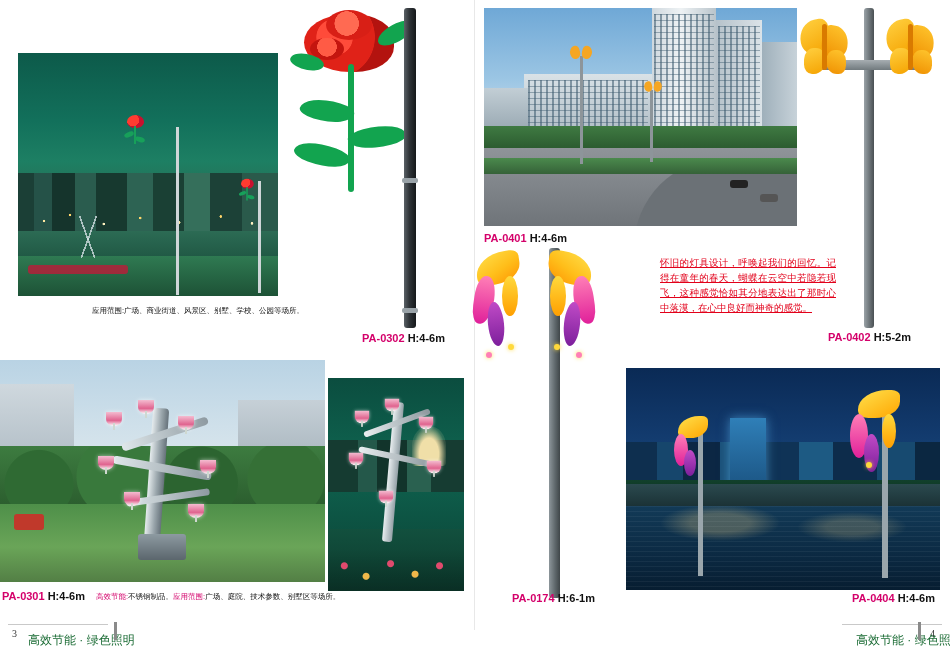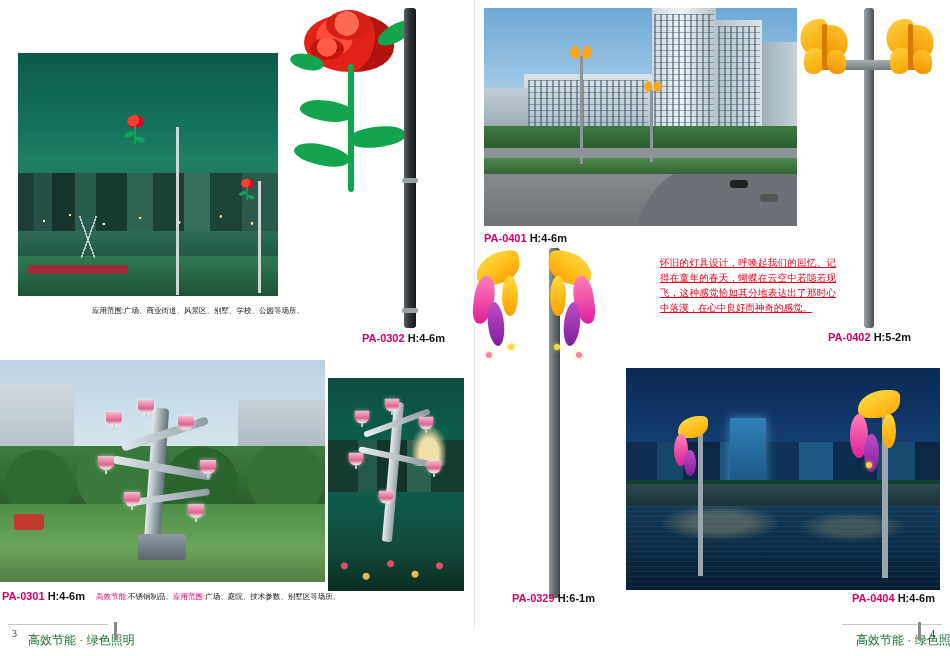--- a/index.html
+++ b/index.html
@@ -538,21 +538,21 @@
                 background:linear-gradient(180deg,#c04bc6,#7d1f9c);border-radius:50%;transform:rotate(6deg);"></div>
     <div style="position:absolute;right:28px;top:28px;width:16px;height:40px;
                 background:linear-gradient(180deg,#ffd93b,#ff9f00);border-radius:50%;"></div>
     <div class="dot" style="left:34px;top:96px;"></div>
     <div class="dot" style="right:34px;top:96px;"></div>
     <div class="dot" style="left:12px;top:104px;background:#ff7fb6;"></div>
     <div class="dot" style="right:12px;top:104px;background:#ff7fb6;"></div>
   </div>
 
   <div class="cap" style="left:512px; top:592px;">
-    <span>PA-0329</span> <span class="h">H:6-1m</span>
+    <span>PA-0174</span> <span class="h">H:6-1m</span>
   </div>
 
   <div class="photo" id="photo-tree-day">
     <div class="sky"></div>
     <div class="bldg1"></div>
     <div class="bldg2"></div>
     <div class="trees"></div>
     <div class="path"></div>
     <div class="lawn"></div>
 

